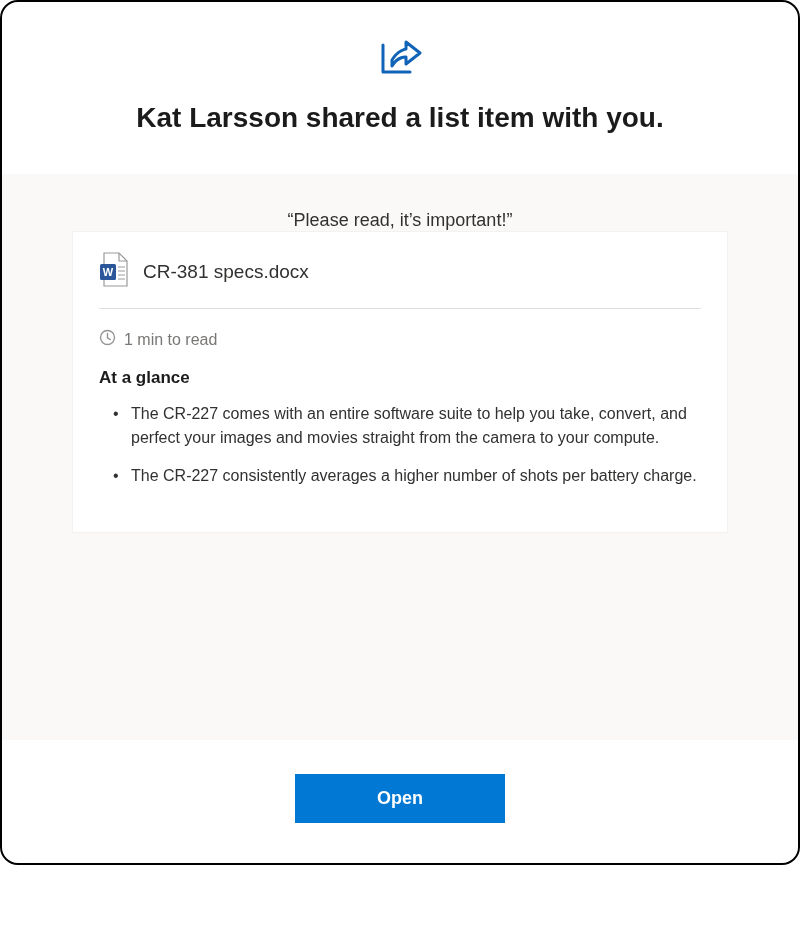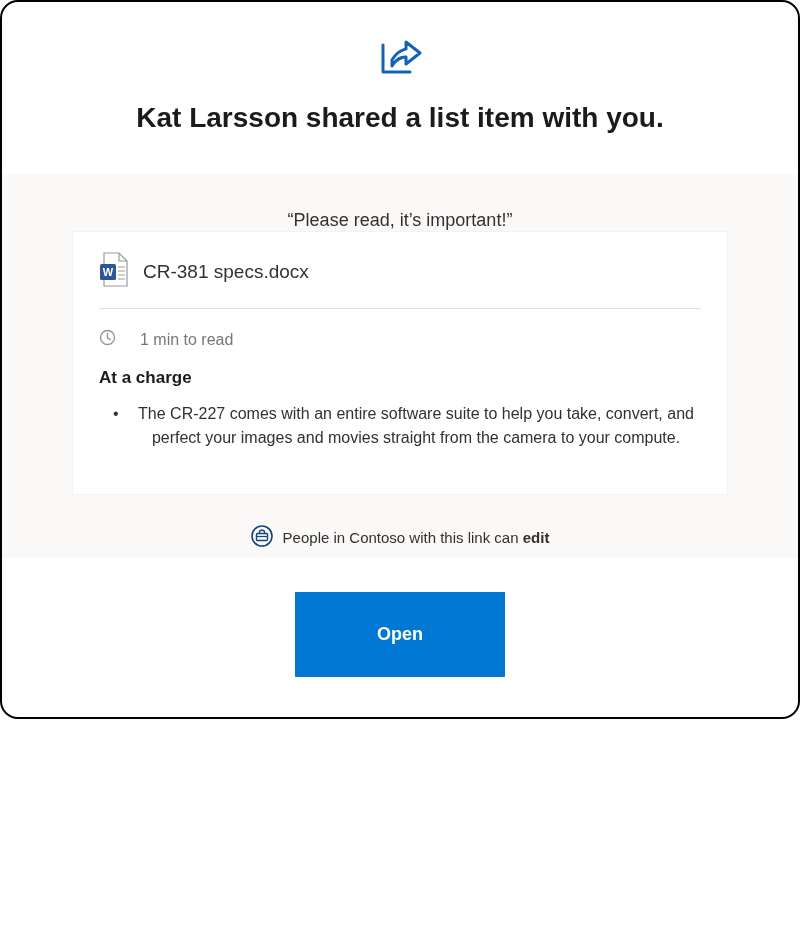--- a/index.html
+++ b/index.html
@@ -5,21 +5,21 @@
   * { box-sizing: border-box; margin: 0; padding: 0; }
   body {
     font-family: "Segoe UI", -apple-system, BlinkMacSystemFont, sans-serif;
     background: #fff;
     width: 800px;
     height: 927px;
     overflow: hidden;
   }
   .frame {
     width: 800px;
-    height: 719px;
+    height: 865px;
     border: 2px solid #000;
     border-radius: 18px;
     overflow: hidden;
     background: #404040;
     display: flex;
     flex-direction: column;
   }
   .header {
     background: #fff;
     padding: 34px 40px 40px 40px;
@@ -62,21 +62,21 @@
     color: #323130;
   }
   .divider {
     height: 1px;
     background: #e1dfdd;
     margin-bottom: 20px;
   }
   .read-time-row {
     display: flex;
     align-items: center;
-    gap: 24px;
+    gap: 8px;
     color: #797775;
     font-size: 16px;
     margin-bottom: 18px;
   }
   .glance-heading {
     font-weight: 600;
     font-size: 17px;
     color: #1b1b1b;
     margin-bottom: 14px;
   }
@@ -84,21 +84,20 @@
     list-style: none;
     padding-left: 18px;
   }
   .bullets li {
     position: relative;
     font-size: 16px;
     line-height: 1.5;
     color: #323130;
     margin-bottom: 14px;
     padding-left: 14px;
-    text-align: center;
   }
   .bullets li::before {
     content: "•";
     position: absolute;
     left: -4px;
     top: 0;
     color: #323130;
   }
   .perm-row {
     display: flex;
@@ -113,21 +112,21 @@
     background: #fff;
     padding: 34px 0 40px 0;
     text-align: center;
   }
   .open-btn {
     background: #0078d4;
     color: #fff;
     border: none;
     font-size: 18px;
     font-weight: 600;
-    padding: 32px 0;
+    padding: 14px 0;
     width: 210px;
     cursor: pointer;
   }
 </style>
 </head>
 <body>
 
 <div class="frame">
 
   <div class="header">
@@ -165,39 +164,27 @@
       <div class="read-time-row">
         <span>
           <svg width="17" height="17" viewBox="0 0 17 17">
             <circle cx="8.5" cy="8.5" r="7" fill="none" stroke="#979593" stroke-width="1.4"></circle>
             <path d="M8.5 4.5 V8.8 L11.2 10.6" fill="none" stroke="#979593" stroke-width="1.4" stroke-linecap="round"></path>
           </svg>
         </span>
         <span>1 min to read</span>
       </div>
 
-      <div class="glance-heading">At a charge</div>
+      <div class="glance-heading">At a glance</div>
 
       <ul class="bullets">
         <li>The CR-227 comes with an entire software suite to help you take, convert, and perfect your images and movies straight from the camera to your compute.</li>
+        <li>The CR-227 consistently averages a higher number of shots per battery charge.</li>
       </ul>
     </div>
 
-    <div class="perm-row">
-      <span>
-        <svg width="22" height="22" viewBox="0 0 22 22">
-          <circle cx="11" cy="11" r="10" fill="none" stroke="#14447d" stroke-width="1.6"></circle>
-          <rect x="5.5" y="8.5" width="11" height="7" rx="1" fill="none" stroke="#14447d" stroke-width="1.4"></rect>
-          <path d="M8.5 8.5 V7.2 a2 2 0 0 1 2 -2 h1 a2 2 0 0 1 2 2 V8.5" fill="none" stroke="#14447d" stroke-width="1.4"></path>
-          <line x1="5.5" y1="11.5" x2="16.5" y2="11.5" stroke="#14447d" stroke-width="1.2"></line>
-        </svg>
-      </span>
-      <span>
-        <span>People in Contoso with this link can </span><b>edit</b>
-      </span>
-    </div>
   </div>
 
   <div class="footer">
     <button class="open-btn">Open</button>
   </div>
 
 </div>
 
 </body></html>

